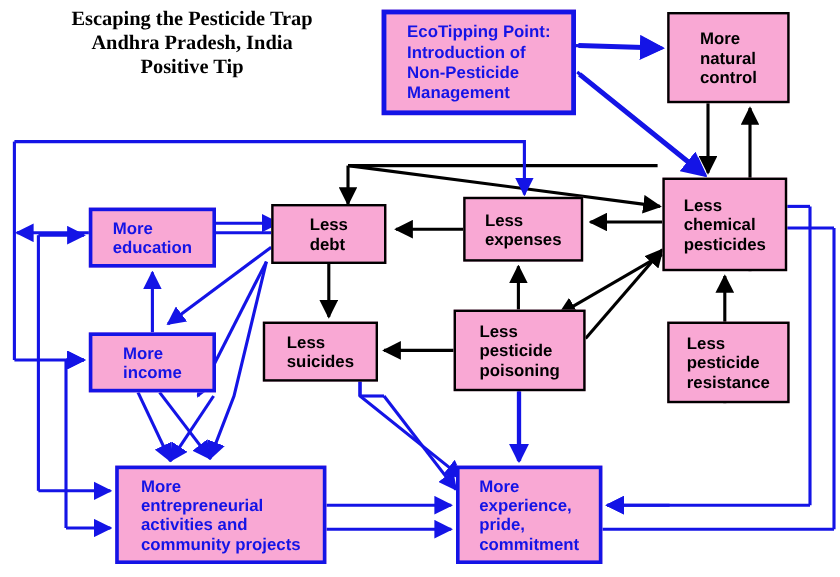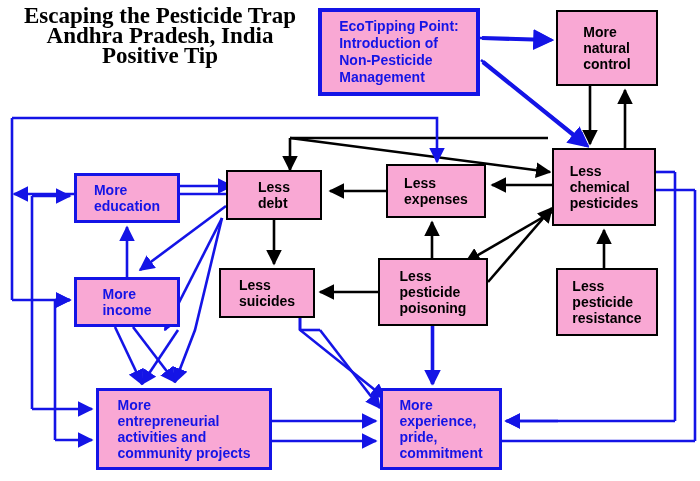--- a/index.html
+++ b/index.html
@@ -4,21 +4,21 @@
 <style>
   html,body{margin:0;padding:0;background:#ffffff;}
   #stage{
     position:relative;width:700px;height:481px;background:#ffffff;
     font-family:"Liberation Sans", sans-serif;overflow:hidden;
   }
   #wires{position:absolute;left:0;top:0;width:700px;height:481px;}
   .title{
     position:absolute;left:10px;top:6px;width:300px;
     font-family:"Liberation Serif", serif;font-weight:bold;
-    font-size:23px;line-height:20px;text-align:center;color:#000000;
+    font-size:17px;line-height:20px;text-align:center;color:#000000;
     white-space:pre-line;
   }
   .node{
     position:absolute;box-sizing:border-box;display:flex;
     align-items:center;justify-content:center;text-align:left;
     background:#f9a8d4;font-weight:bold;line-height:16px;
     white-space:pre-line;
   }
   .node.black{border:2px solid #000000;color:#000000;font-size:14px;}
   .node.blue{border:3px solid #1414e6;color:#1414e6;font-size:14px;}

